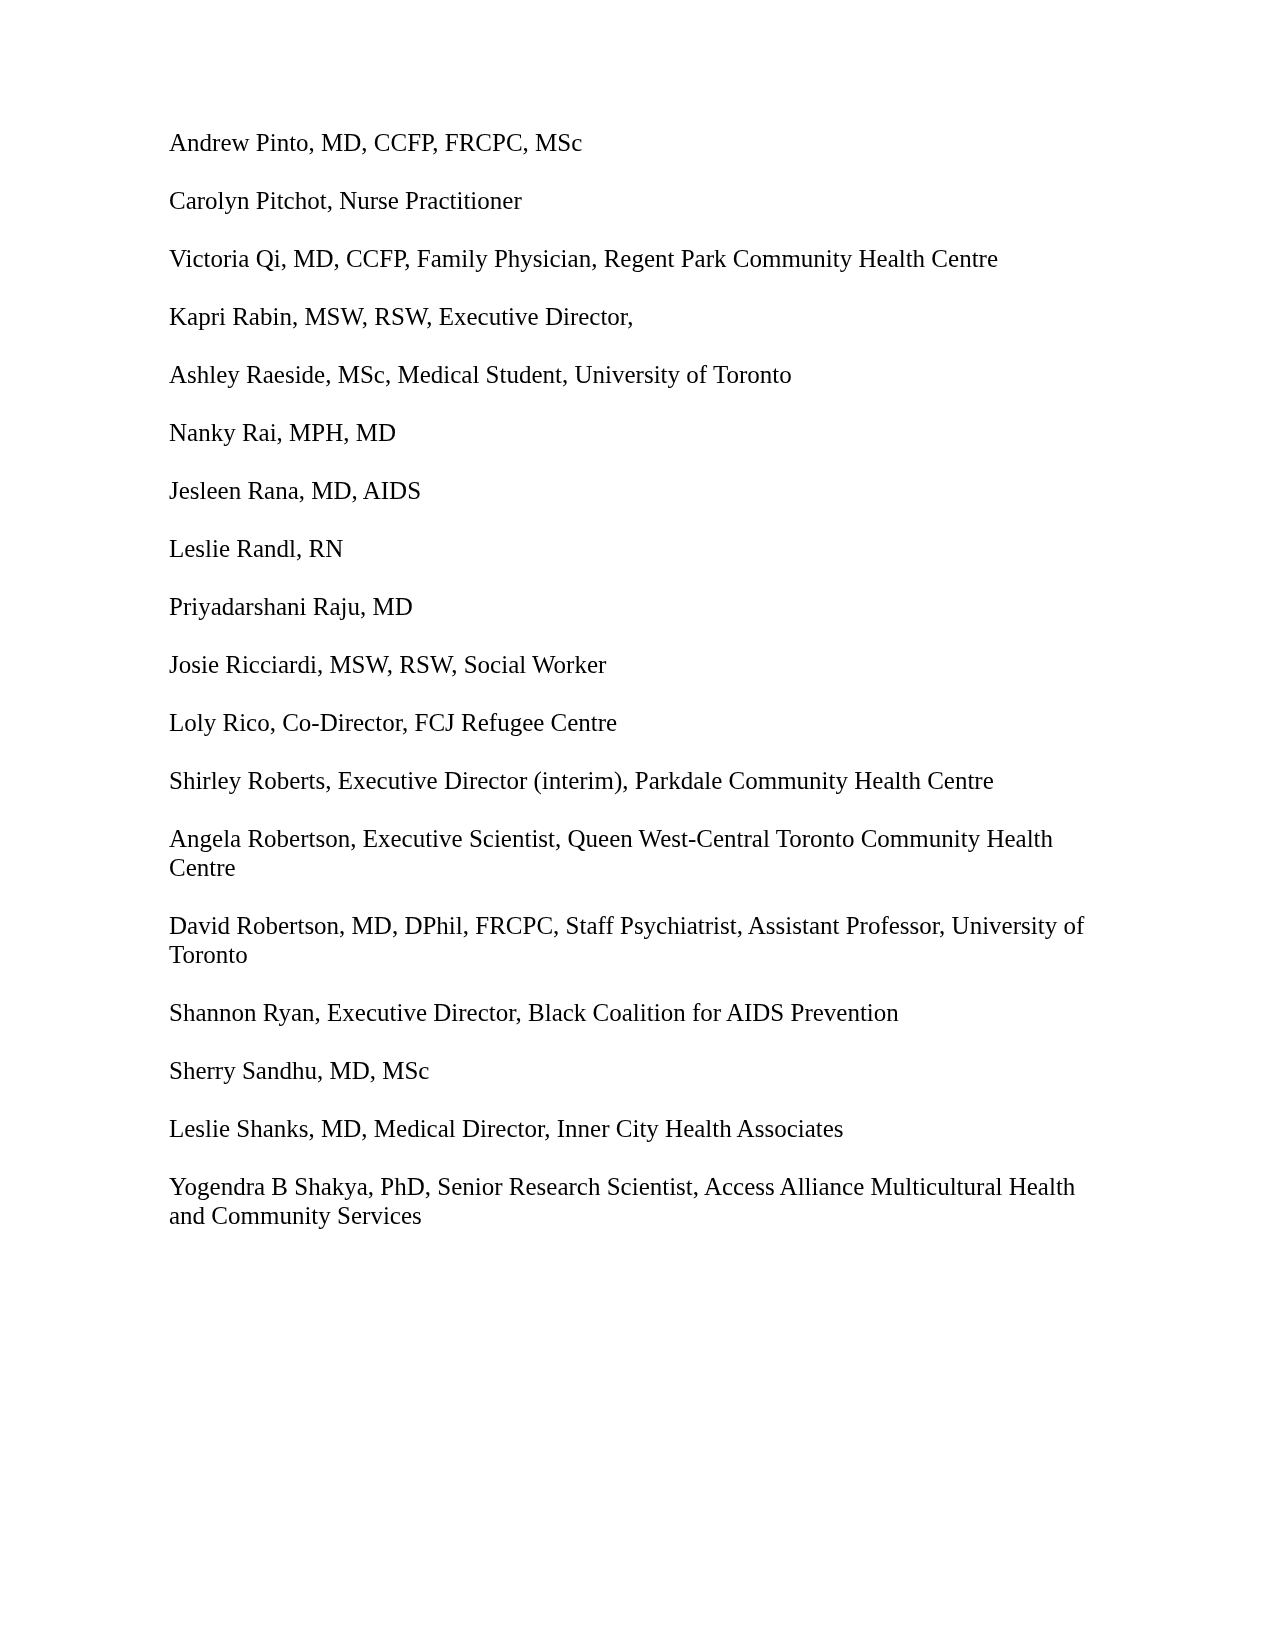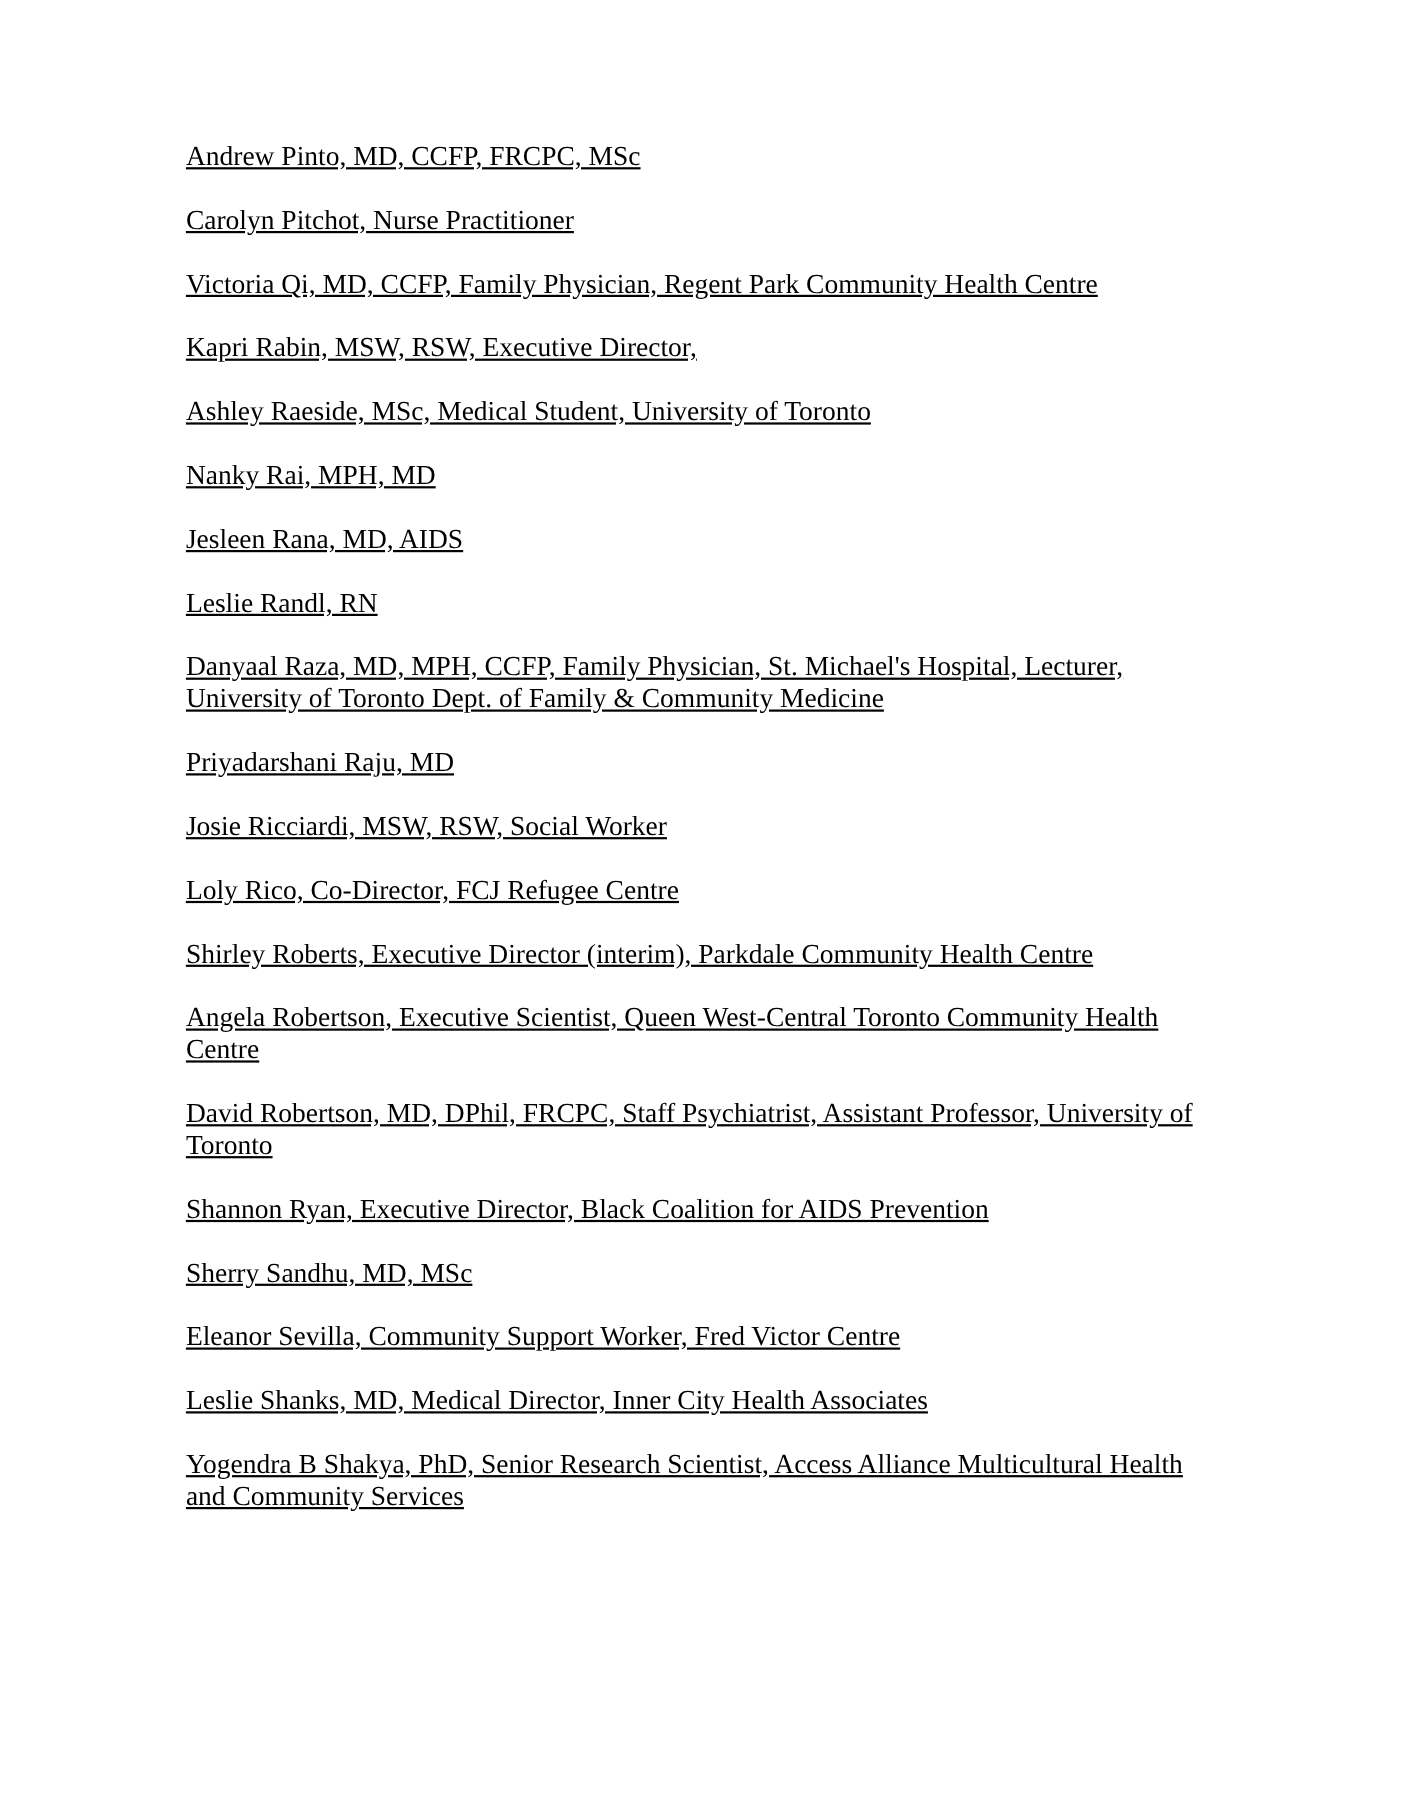--- a/index.html
+++ b/index.html
@@ -12,49 +12,45 @@
     width: 1275px;
     height: 1650px;
     background: #ffffff;
     box-sizing: border-box;
     padding: 128px 0 0 169px;
     overflow: hidden;
     font-family: "Liberation Serif", "DejaVu Serif", serif;
     font-size: 25px;
     line-height: 29px;
     color: #000000;
-    text-decoration: underline;
   }
   .entry {
     margin: 0 0 29px 0;
     width: 940px;
     white-space: pre-line;
   }
 </style>
 </head>
 <body>
 
 <div class="page">
   <p class="entry">Andrew Pinto, MD, CCFP, FRCPC, MSc</p>
   <p class="entry">Carolyn Pitchot, Nurse Practitioner</p>
   <p class="entry">Victoria Qi, MD, CCFP, Family Physician, Regent Park Community Health Centre</p>
   <p class="entry">Kapri Rabin, MSW, RSW, Executive Director,</p>
   <p class="entry">Ashley Raeside, MSc, Medical Student, University of Toronto</p>
   <p class="entry">Nanky Rai, MPH, MD</p>
   <p class="entry">Jesleen Rana, MD, AIDS</p>
   <p class="entry">Leslie Randl, RN</p>
-  <p class="entry">Danyaal Raza, MD, MPH, CCFP, Family Physician, St. Michael's Hospital, Lecturer,
-University of Toronto Dept. of Family &amp; Community Medicine</p>
   <p class="entry">Priyadarshani Raju, MD</p>
   <p class="entry">Josie Ricciardi, MSW, RSW, Social Worker</p>
   <p class="entry">Loly Rico, Co-Director, FCJ Refugee Centre</p>
   <p class="entry">Shirley Roberts, Executive Director (interim), Parkdale Community Health Centre</p>
   <p class="entry">Angela Robertson, Executive Scientist, Queen West-Central Toronto Community Health
 Centre</p>
   <p class="entry">David Robertson, MD, DPhil, FRCPC, Staff Psychiatrist, Assistant Professor, University of
 Toronto</p>
   <p class="entry">Shannon Ryan, Executive Director, Black Coalition for AIDS Prevention</p>
   <p class="entry">Sherry Sandhu, MD, MSc</p>
-  <p class="entry">Eleanor Sevilla, Community Support Worker, Fred Victor Centre</p>
   <p class="entry">Leslie Shanks, MD, Medical Director, Inner City Health Associates</p>
   <p class="entry">Yogendra B Shakya, PhD, Senior Research Scientist, Access Alliance Multicultural Health
 and Community Services</p>
 </div>
 
 </body></html>

